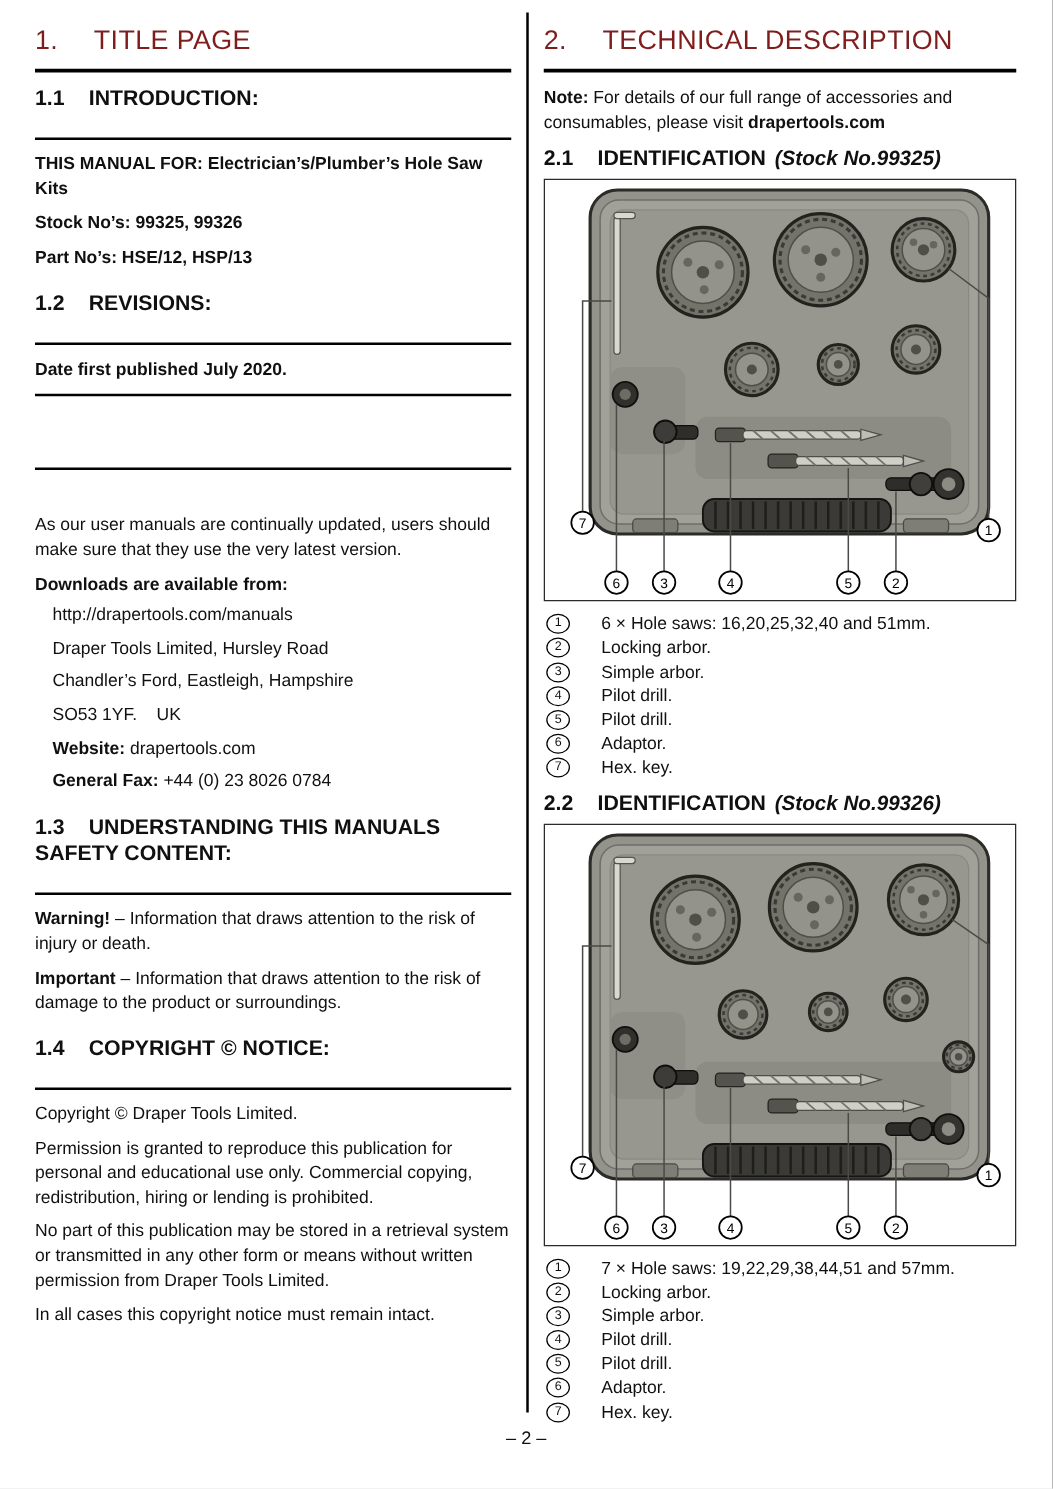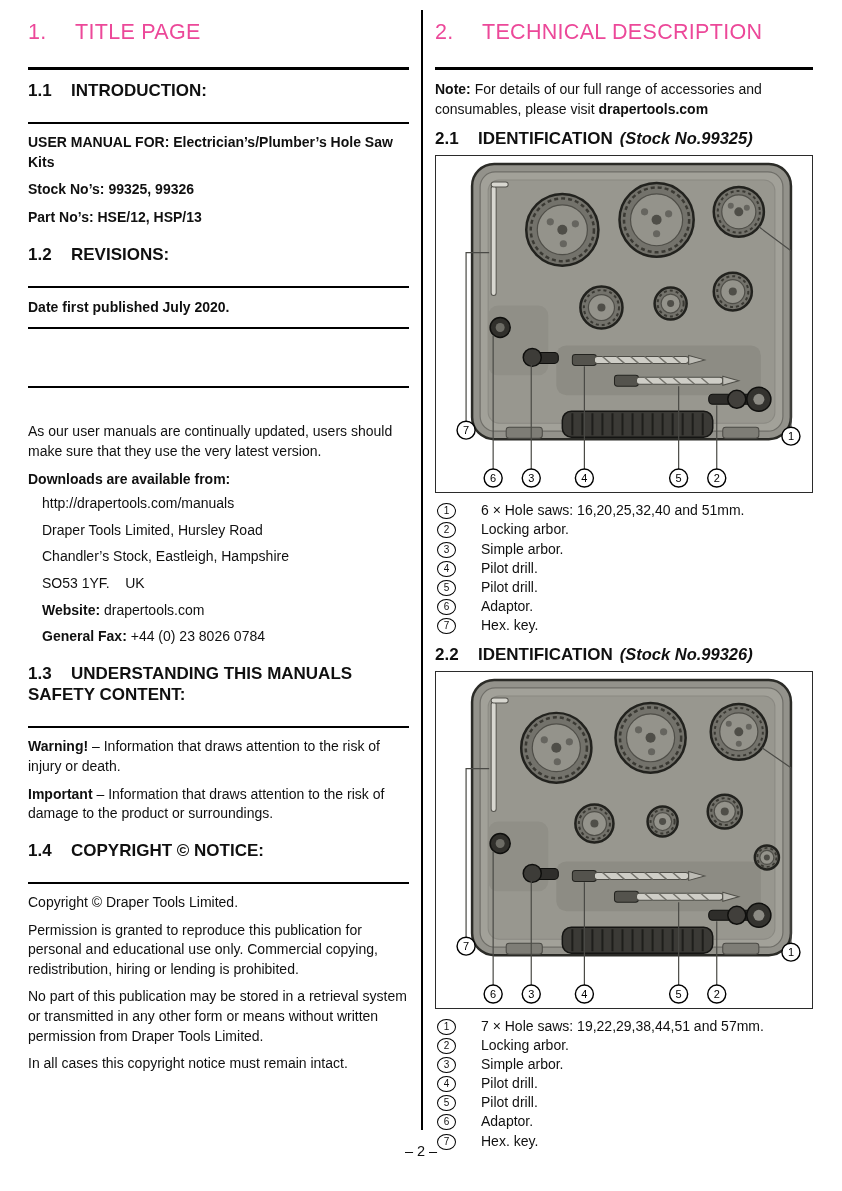--- a/index.html
+++ b/index.html
@@ -3,21 +3,21 @@
 <meta charset="utf-8">
 <style>
   html,body{margin:0;padding:0}
   body{background:#d8d8d8;font-family:"Liberation Sans","DejaVu Sans",sans-serif;}
   .page{position:relative;width:842px;height:1191px;background:#ffffff;color:#101010;margin:0 auto;border-right:3px solid #000;overflow:hidden}
   .divider{position:absolute;left:421px;top:10px;width:1.5px;height:1120px;background:#000}
   .col{position:absolute;top:20px}
   .col-left{left:28px;width:381px}
   .col-right{left:435px;width:378px}
 
-  .h1{font-size:21.5px;font-weight:400;letter-spacing:.3px;color:#ec4899;padding-bottom:22px;border-bottom:3.5px solid #000;margin:0 0 10px}
+  .h1{font-size:21.5px;font-weight:400;letter-spacing:.3px;color:#7f1d1d;padding-bottom:10px;border-bottom:3.5px solid #000;margin:0 0 10px}
   .h1 .hnum{display:inline-block;min-width:47px}
   .h2{font-size:17px;font-weight:700;line-height:1.25;padding-bottom:21px;border-bottom:2.5px solid #000;margin:16px 0 9px}
   .h2 .hnum{display:inline-block;min-width:43px}
   .h2.first{margin-top:6px}
   .h2.narrow{padding-right:46px}
   .h3{font-size:17px;font-weight:700;margin:10px 0 6px}
   .h3 .hnum{display:inline-block;min-width:43px}
   .h3 .stock{font-style:italic;font-weight:700;font-size:16.5px;margin-left:7px}
 
   p{margin:0 0 8px;font-size:14px;line-height:1.4}
@@ -44,34 +44,34 @@
 </head>
 <body>
 
 <div class="page">
   <div class="divider"></div>
 
   <div class="col col-left">
     <h1 class="h1"><span class="hnum">1.</span><span>TITLE PAGE</span></h1>
 
     <h2 class="h2 first"><span class="hnum">1.1</span><span>INTRODUCTION:</span></h2>
-    <p class="b">USER MANUAL FOR: Electrician’s/Plumber’s Hole Saw Kits</p>
+    <p class="b">THIS MANUAL FOR: Electrician’s/Plumber’s Hole Saw Kits</p>
     <p class="b">Stock No’s: 99325, 99326</p>
     <p class="b">Part No’s: HSE/12, HSP/13</p>
 
     <h2 class="h2"><span class="hnum">1.2</span><span>REVISIONS:</span></h2>
     <p class="rev-date">Date first published July 2020.</p>
     <div class="rule"></div>
     <div class="rev-empty"></div>
 
     <p class="after-rev">As our user manuals are continually updated, users should make sure that they use the very latest version.</p>
     <p class="b dl-label">Downloads are available from:</p>
     <p class="addr">http://drapertools.com/manuals</p>
     <p class="addr">Draper Tools Limited, Hursley Road</p>
-    <p class="addr">Chandler’s Stock, Eastleigh, Hampshire</p>
+    <p class="addr">Chandler’s Ford, Eastleigh, Hampshire</p>
     <p class="addr">SO53 1YF.&nbsp;&nbsp;&nbsp;&nbsp;UK</p>
     <p class="addr"><b>Website:</b><span> drapertools.com</span></p>
     <p class="addr"><b>General Fax:</b><span> +44 (0) 23 8026 0784</span></p>
 
     <h2 class="h2 narrow"><span class="hnum">1.3</span><span>UNDERSTANDING THIS MANUALS SAFETY CONTENT:</span></h2>
     <p><b>Warning!</b><span> – Information that draws attention to the risk of injury or death.</span></p>
     <p><b>Important</b><span> – Information that draws attention to the risk of damage to the product or surroundings.</span></p>
 
     <h2 class="h2"><span class="hnum">1.4</span><span>COPYRIGHT © NOTICE:</span></h2>
     <p>Copyright © Draper Tools Limited.</p>

